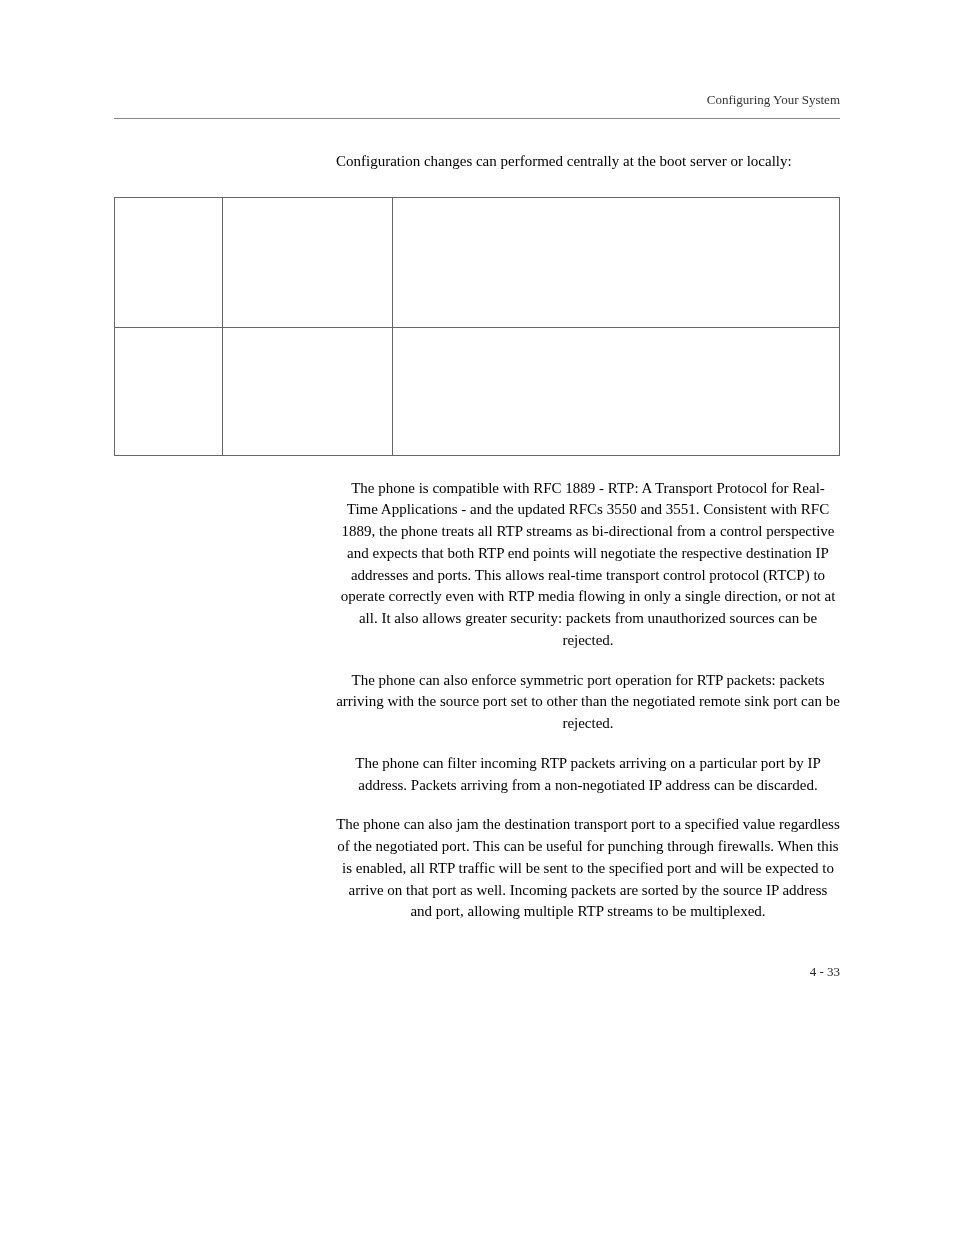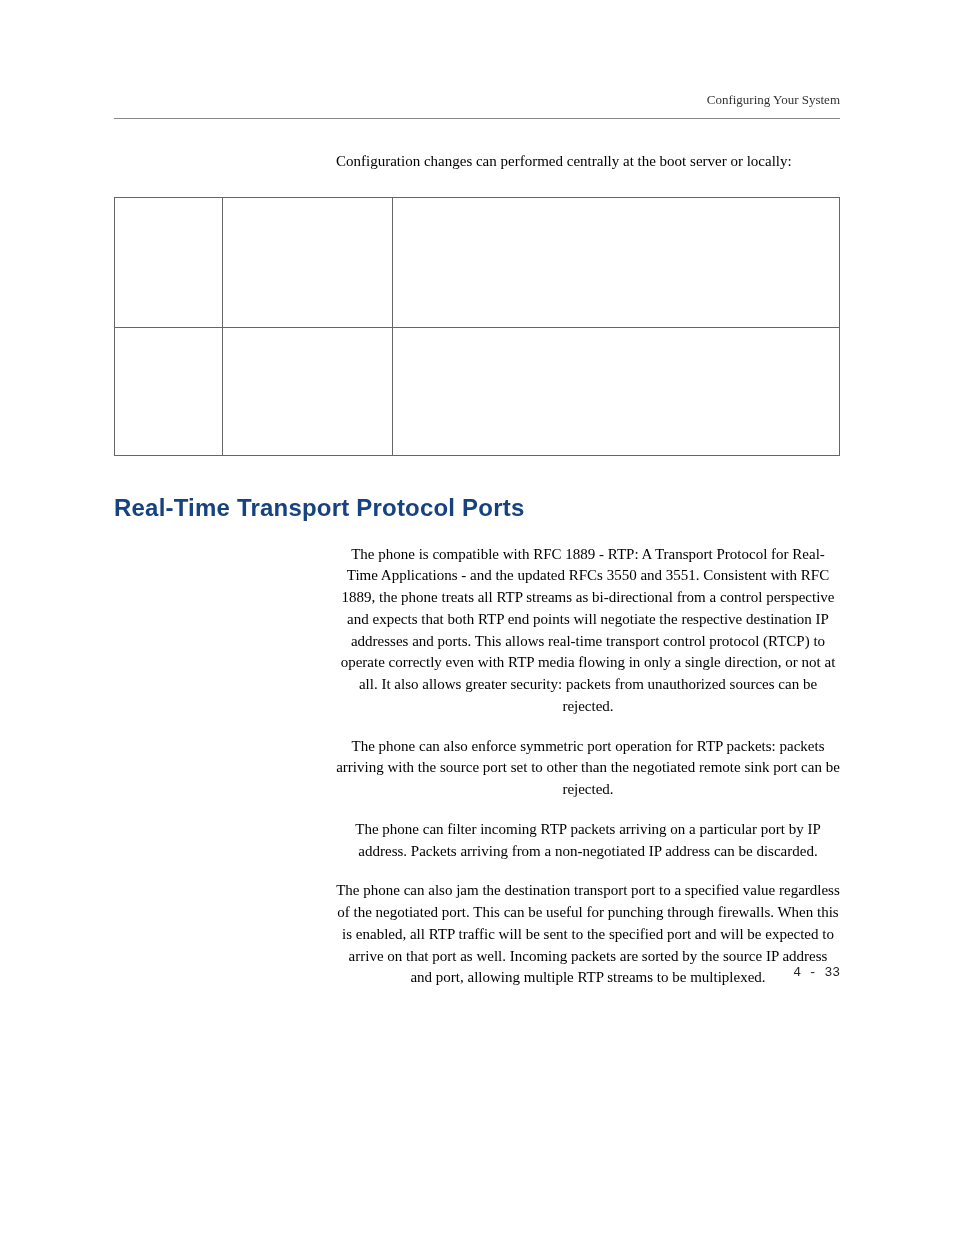--- a/index.html
+++ b/index.html
@@ -12,21 +12,21 @@
   .config-table { margin-top: 24px; border-collapse: collapse; width: 100%; }
   .config-table td { border: 1px solid #666; vertical-align: top; }
   .config-table .col-a { width: 108px; }
   .config-table .col-b { width: 170px; }
   .config-table .col-c { }
   .config-table .row-1 td { height: 130px; }
   .config-table .row-2 td { height: 128px; }
   h2.section-title { margin-top: 38px; font-family: "Trebuchet MS", "Lucida Sans", "Segoe UI", Arial, sans-serif; font-weight: 600; font-size: 24px; color: #16427f; letter-spacing: 0.2px; }
   .body-block { margin-top: 22px; margin-left: 222px; }
   .body-block p { font-size: 15px; line-height: 1.45; margin-bottom: 18px; text-align: center; }
-  .page-number { position: absolute; bottom: 60px; right: 114px; font-size: 13px; color: #222; font-family: Liberation Mono, monospace; }
+  .page-number { position: absolute; bottom: 60px; right: 114px; font-size: 13px; color: #222; }
 </style>
 </head>
 <body>
 
 <div class="page">
 
   <div class="running-header">Configuring Your System</div>
   <div class="header-rule"></div>
 
   <div class="content">
@@ -41,21 +41,20 @@
         <td class="col-c"></td>
       </tr>
       <tr class="row-2">
         <td class="col-a"></td>
         <td class="col-b"></td>
         <td class="col-c"></td>
       </tr>
     </tbody>
       </table>
 
-    <h2 class="section-title">Real-Time Transport Protocol Ports</h2>
 
     <div class="body-block">
       <p>The phone is compatible with RFC 1889 - RTP: A Transport Protocol for Real-Time Applications - and the updated RFCs 3550 and 3551. Consistent with RFC 1889, the phone treats all RTP streams as bi-directional from a control perspective and expects that both RTP end points will negotiate the respective destination IP addresses and ports. This allows real-time transport control protocol (RTCP) to operate correctly even with RTP media flowing in only a single direction, or not at all. It also allows greater security: packets from unauthorized sources can be rejected.</p>
       <p>The phone can also enforce symmetric port operation for RTP packets: packets arriving with the source port set to other than the negotiated remote sink port can be rejected.</p>
       <p>The phone can filter incoming RTP packets arriving on a particular port by IP address. Packets arriving from a non-negotiated IP address can be discarded.</p>
       <p>The phone can also jam the destination transport port to a specified value regardless of the negotiated port. This can be useful for punching through firewalls. When this is enabled, all RTP traffic will be sent to the specified port and will be expected to arrive on that port as well. Incoming packets are sorted by the source IP address and port, allowing multiple RTP streams to be multiplexed.</p>
     </div>
 
   </div>
 

